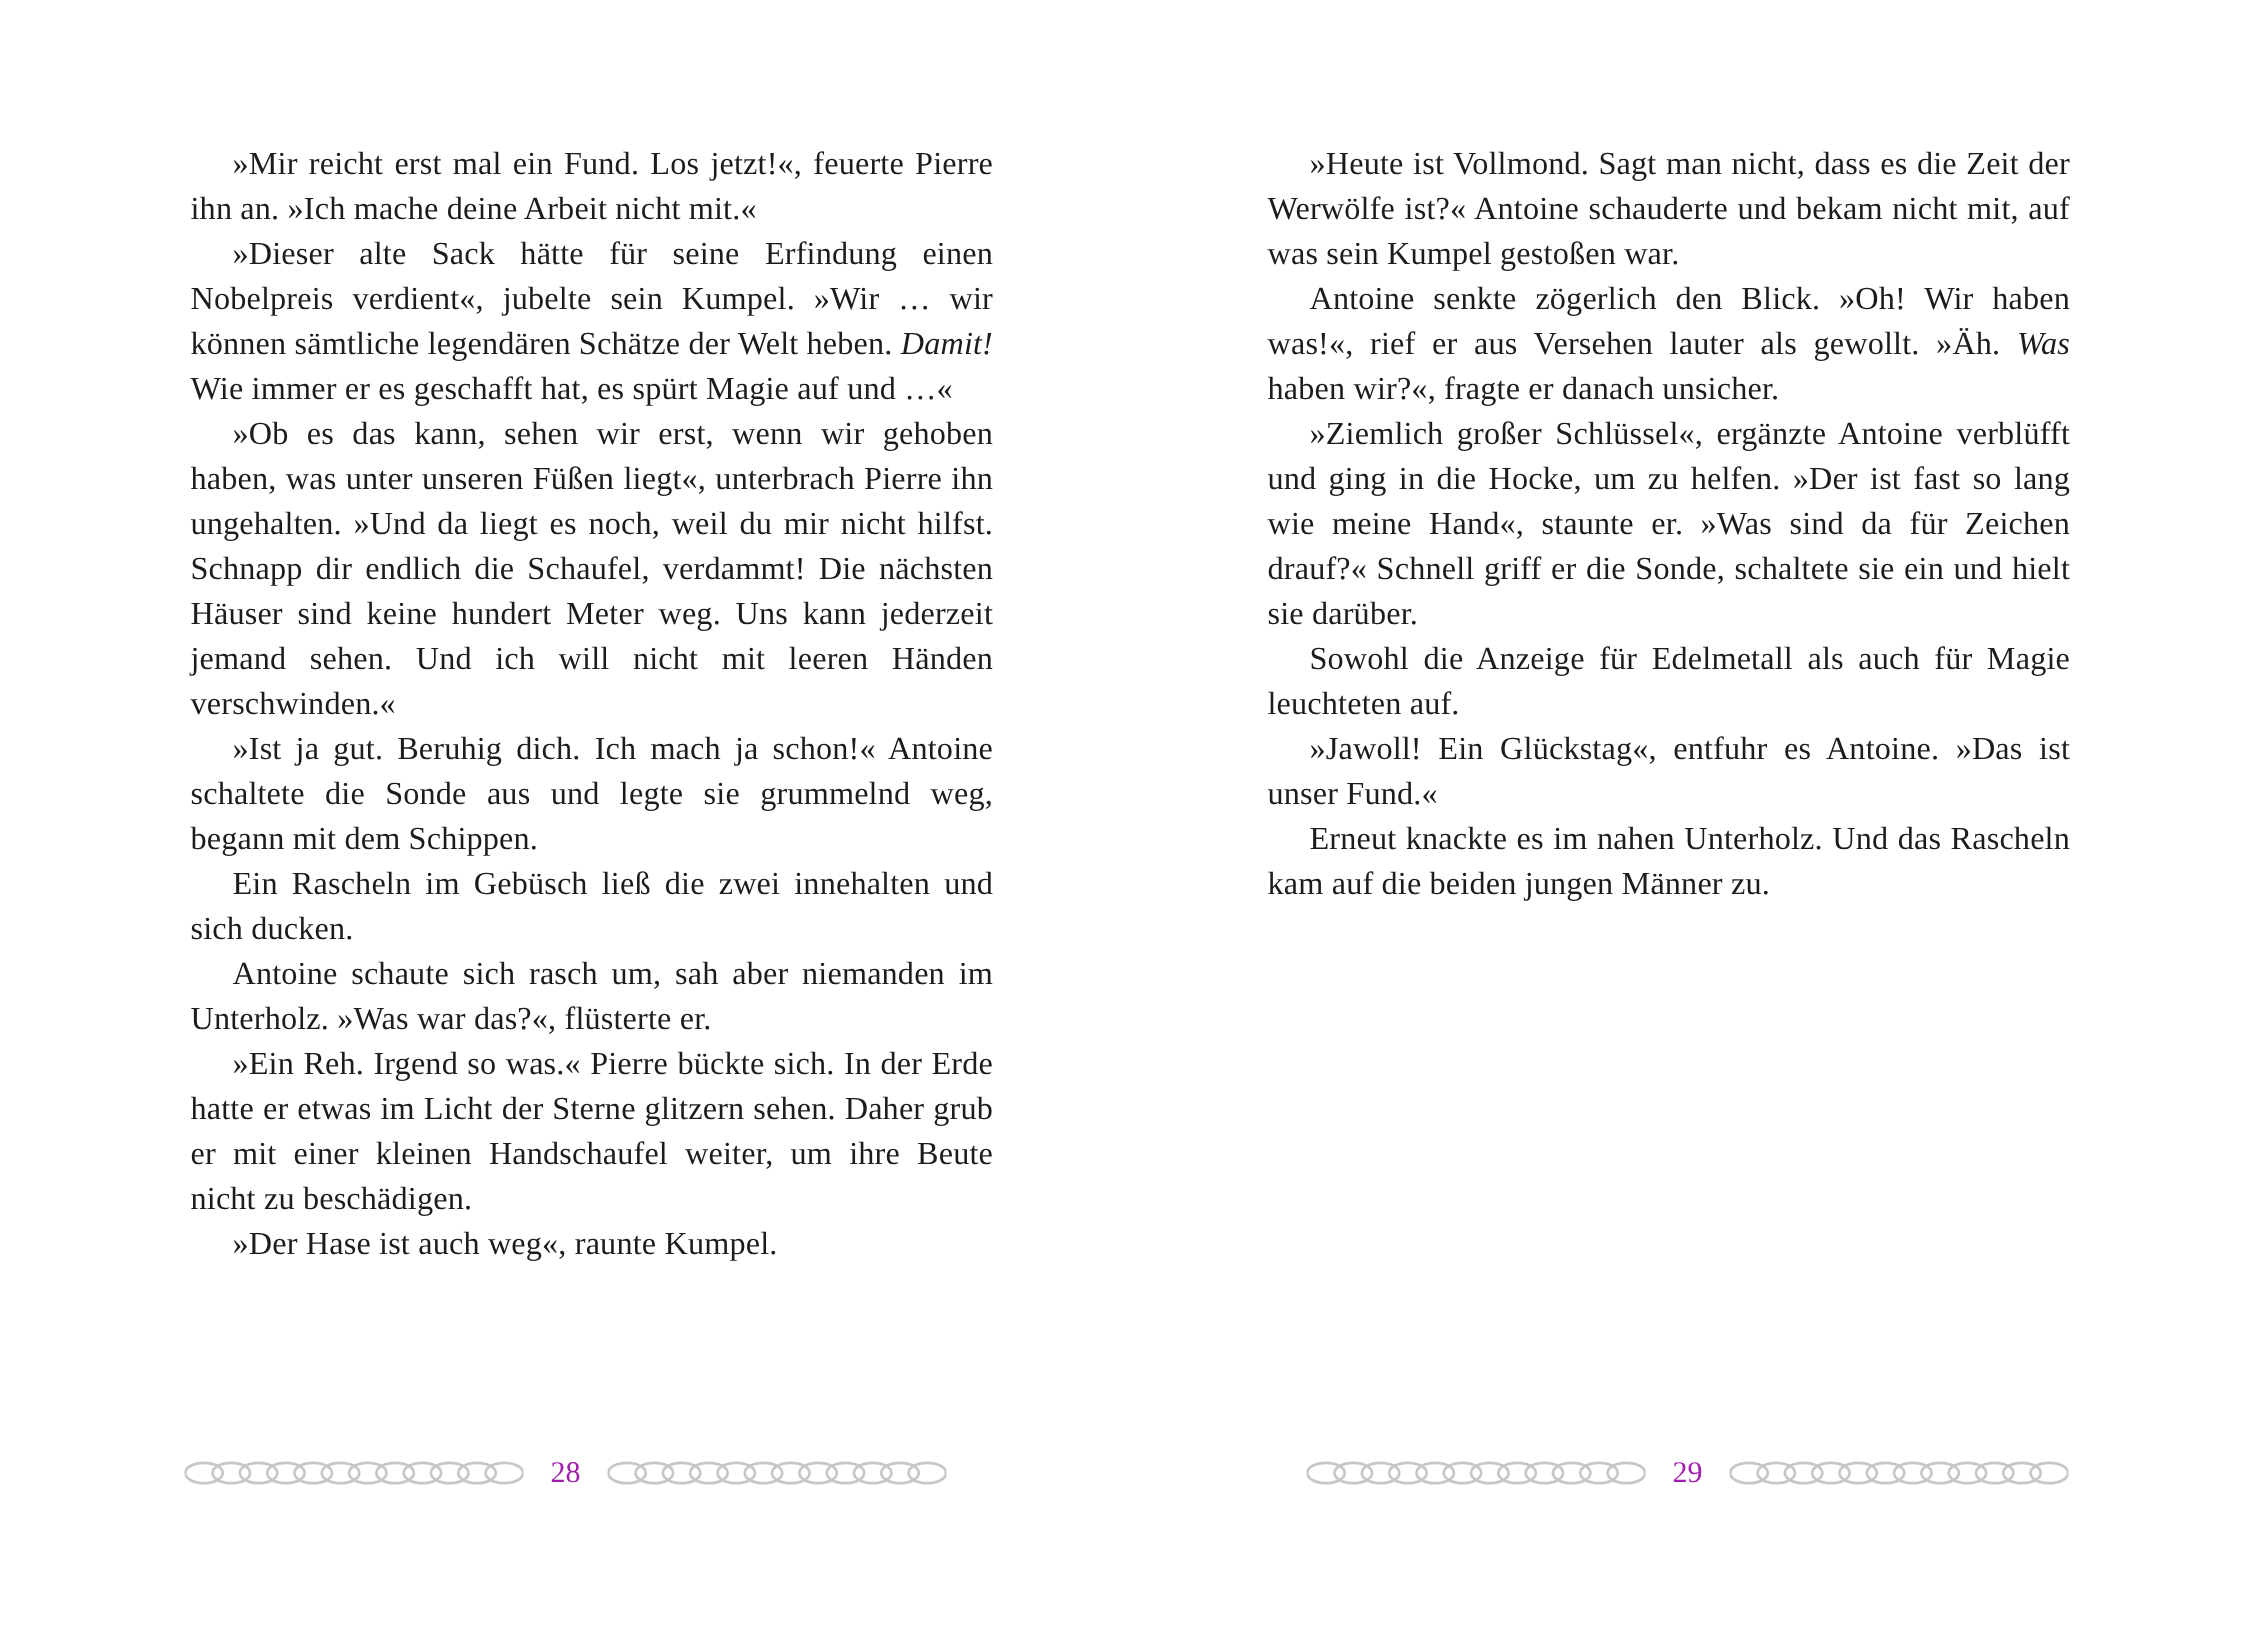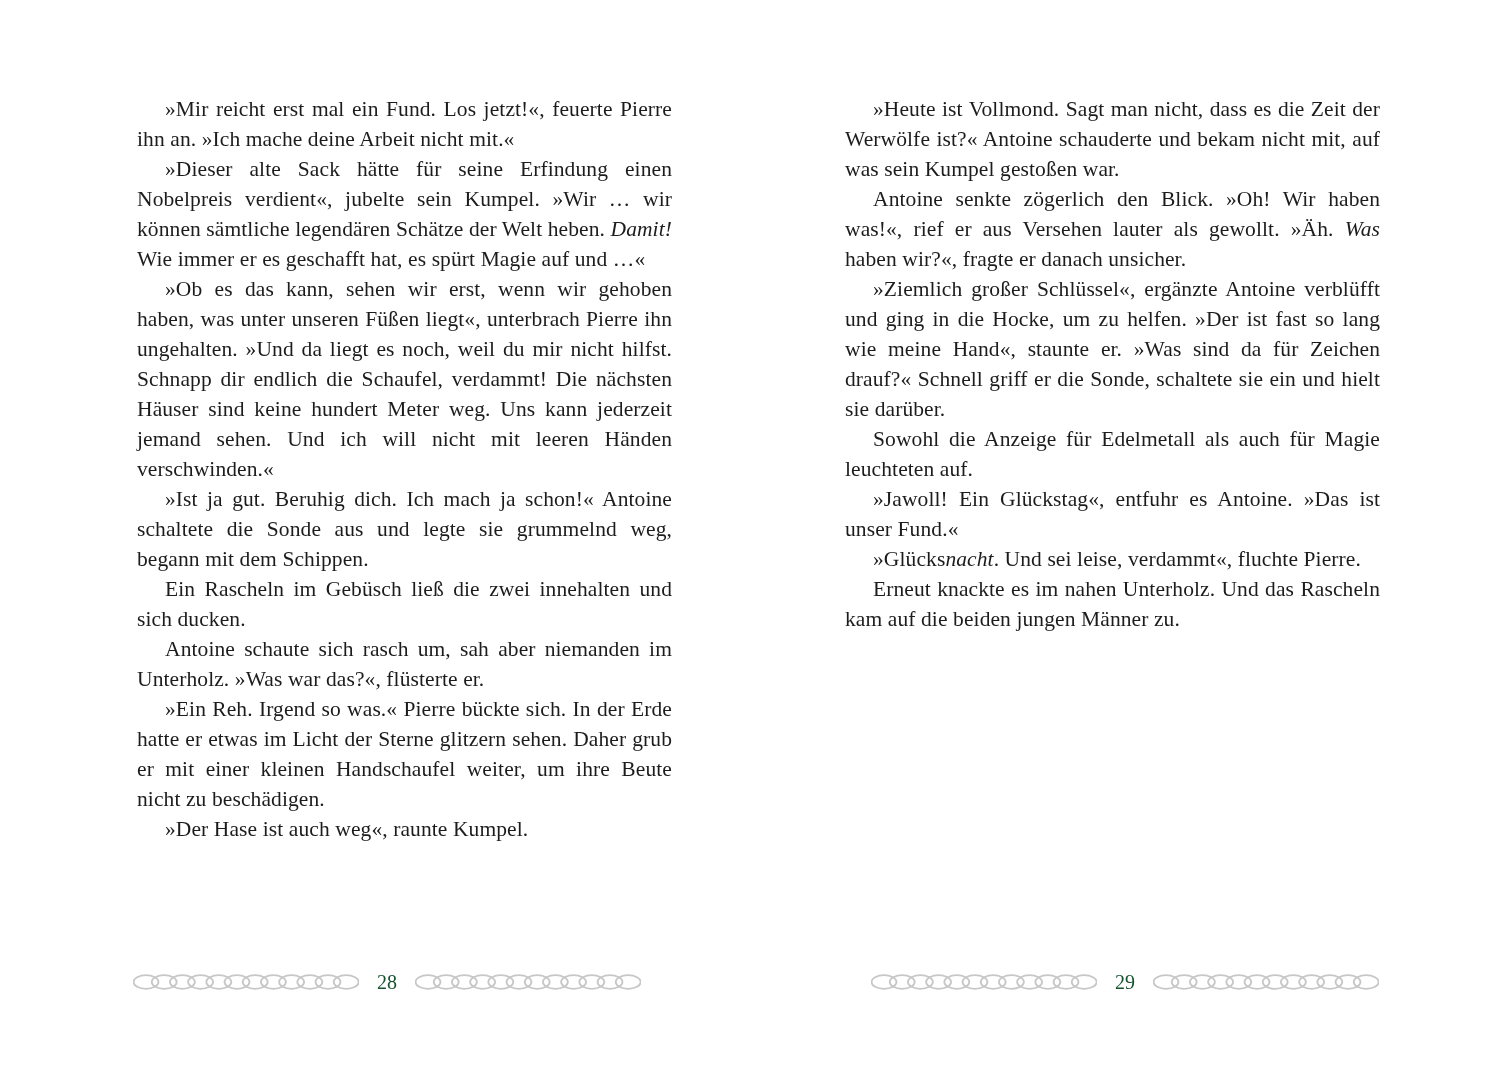--- a/index.html
+++ b/index.html
@@ -19,21 +19,21 @@
     width: 1500px;
     height: 1086px;
     background: #ffffff;
   }
   .page {
     position: absolute;
     top: 0;
     width: 750px;
     height: 1086px;
   }
-  .page.left  { left: 12px; }
+  .page.left  { left: 2px; }
   .page.right { left: 750px; }
 
   .page-text {
     position: absolute;
     top: 94px;
     width: 535px;
     text-align: justify;
     font-size: 21.5px;
     line-height: 30px;
     letter-spacing: 0.1px;
@@ -59,21 +59,21 @@
     top: 970px;
     left: 0;
     width: 750px;
     display: flex;
     align-items: center;
     justify-content: center;
   }
   .page.left  .page-footer { padding-left: 0; }
   .page-number {
     font-size: 20px;
-    color: #14532d;
+    color: #a21caf;
     margin: 0 18px;
     line-height: 24px;
     text-align: right;
   }
   .ornament {
     display: inline-flex;
     align-items: center;
     height: 22px;
   }
 </style>
@@ -130,21 +130,20 @@
     </div>
   </div>
 
   <div class="page right">
     <div class="page-text">
         <p class="indent">»Heute ist Vollmond. Sagt man nicht, dass es die Zeit der Werwölfe ist?« Antoine schauderte und bekam nicht mit, auf was sein Kumpel gestoßen war.</p>
         <p class="indent">Antoine senkte zögerlich den Blick. »Oh! Wir haben was!«, rief er aus Versehen lauter als gewollt. »Äh. <i>Was</i> haben wir?«, fragte er danach unsicher.</p>
         <p class="indent">»Ziemlich großer Schlüssel«, ergänzte Antoine verblüfft und ging in die Hocke, um zu helfen. »Der ist fast so lang wie meine Hand«, staunte er. »Was sind da für Zeichen drauf?« Schnell griff er die Sonde, schaltete sie ein und hielt sie darüber.</p>
         <p class="indent">Sowohl die Anzeige für Edelmetall als auch für Magie leuchteten auf.</p>
         <p class="indent">»Jawoll! Ein Glückstag«, entfuhr es Antoine. »Das ist unser Fund.«</p>
-        <p class="indent">»Glücks<i>nacht</i>. Und sei leise, verdammt«, fluchte Pierre.</p>
         <p class="indent">Erneut knackte es im nahen Unterholz. Und das Rascheln kam auf die beiden jungen Männer zu.</p>
       </div>
     <div class="page-footer">
       <span class="ornament">
           <svg width="226" height="20" viewBox="0 0 226 20">
             <ellipse cx="13" cy="10" rx="12.5" ry="6.8" fill="none" stroke="#c7c7c7" stroke-width="1.8"></ellipse>
             <ellipse cx="31.2" cy="10" rx="12.5" ry="6.8" fill="none" stroke="#c7c7c7" stroke-width="1.8"></ellipse>
             <ellipse cx="49.4" cy="10" rx="12.5" ry="6.8" fill="none" stroke="#c7c7c7" stroke-width="1.8"></ellipse>
             <ellipse cx="67.6" cy="10" rx="12.5" ry="6.8" fill="none" stroke="#c7c7c7" stroke-width="1.8"></ellipse>
             <ellipse cx="85.8" cy="10" rx="12.5" ry="6.8" fill="none" stroke="#c7c7c7" stroke-width="1.8"></ellipse>

